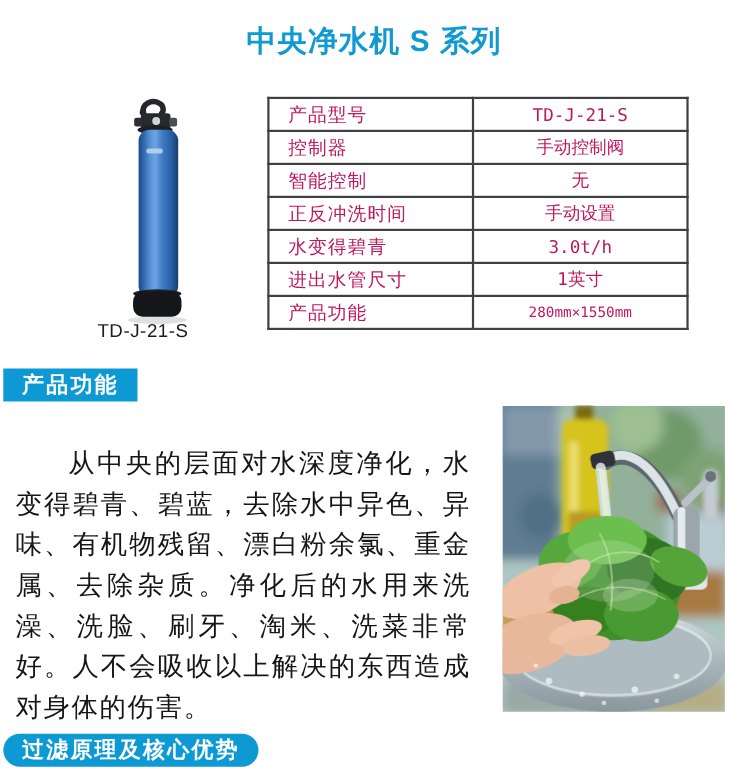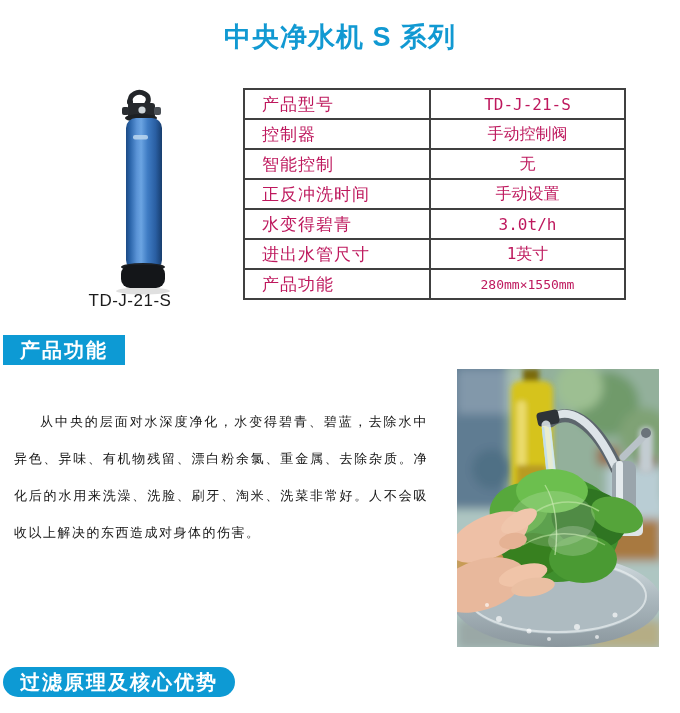--- a/index.html
+++ b/index.html
@@ -41,21 +41,21 @@
   .bar{
     position:absolute; left:3px; height:30px; line-height:30px;
     background:var(--accent); color:#ffffff; font-weight:bold;
     font-size:20px; letter-spacing:2px; padding:0 17px; white-space:nowrap;
   }
   .bar.features{ top:335px; }
   .bar.principle{ top:667px;border-radius:15px; }
   
   .features-text{
     position:absolute; left:14px; top:403px; width:414px;
-    font-size:13px; line-height:37px; letter-spacing:1.5px;
+    font-size:24px; line-height:37px; letter-spacing:1.5px;
     color:#161616; text-align:justify; text-indent:2em;
   }
   
   .kitchen-photo{ position:absolute; left:457px; top:369px; width:202px; height:278px; }
 </style>
 </head>
 <body>
 
 <div class="page">
 

